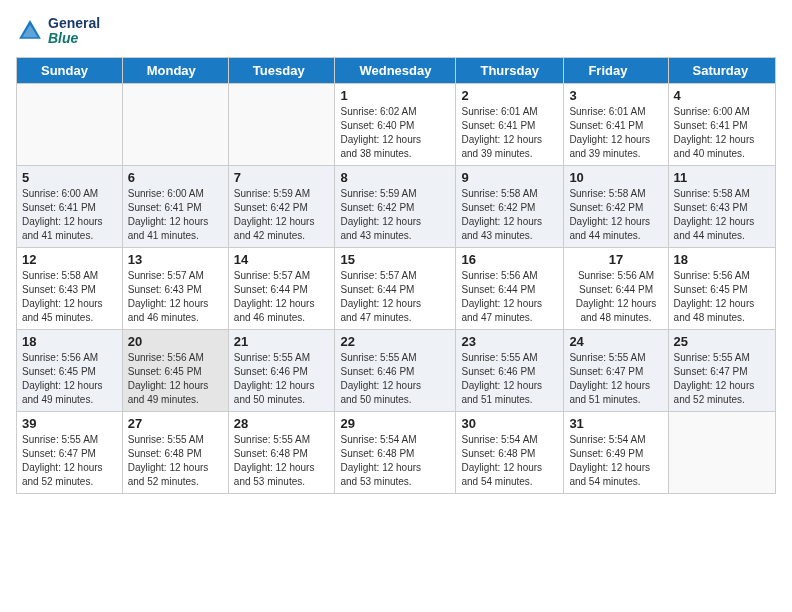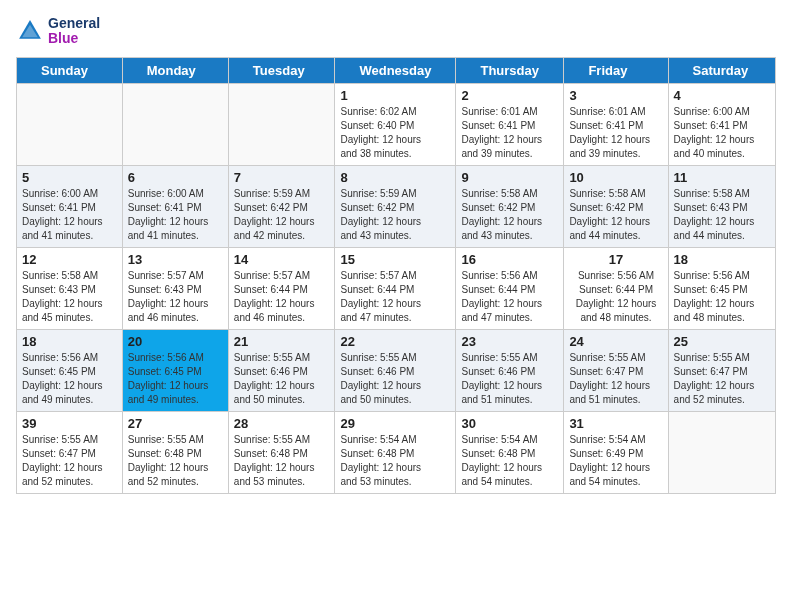--- a/index.html
+++ b/index.html
@@ -21,21 +21,22 @@
       align-items: center;
       gap: 4px;
     }
     .logo-text {
       font-size: 14px;
       font-weight: bold;
       color: #1a3a6b;
       line-height: 1.1;
     }
     .logo-text span {
-      color: #a21caf;
+      color: #0f766e;
+      font-style: italic;
     }
     .logo-icon {
       width: 28px;
       height: 28px;
     }
     .title-block {
       text-align: right;
     }
     .month-year {
       font-size: 36px;
@@ -264,21 +265,21 @@
         </td>
       </tr>
       <tr>
         <td style="background: rgb(238, 242, 247);">
           <span class="day-num">18</span>
           <div class="day-info" style="white-space: pre-line;">Sunrise: 5:56 AM
 Sunset: 6:45 PM
 Daylight: 12 hours
 and 49 minutes.</div>
         </td>
-        <td style="background: #0ea5e9; margin-top: 44px;">
+        <td style="background: #e5e5e5; margin-top: 44px;">
           <span class="day-num">20</span>
           <div class="day-info" style="white-space: pre-line;">Sunrise: 5:56 AM
 Sunset: 6:45 PM
 Daylight: 12 hours
 and 49 minutes.</div>
         </td>
         <td style="background: rgb(238, 242, 247);">
           <span class="day-num">21</span>
           <div class="day-info" style="white-space: pre-line;">Sunrise: 5:55 AM
 Sunset: 6:46 PM

